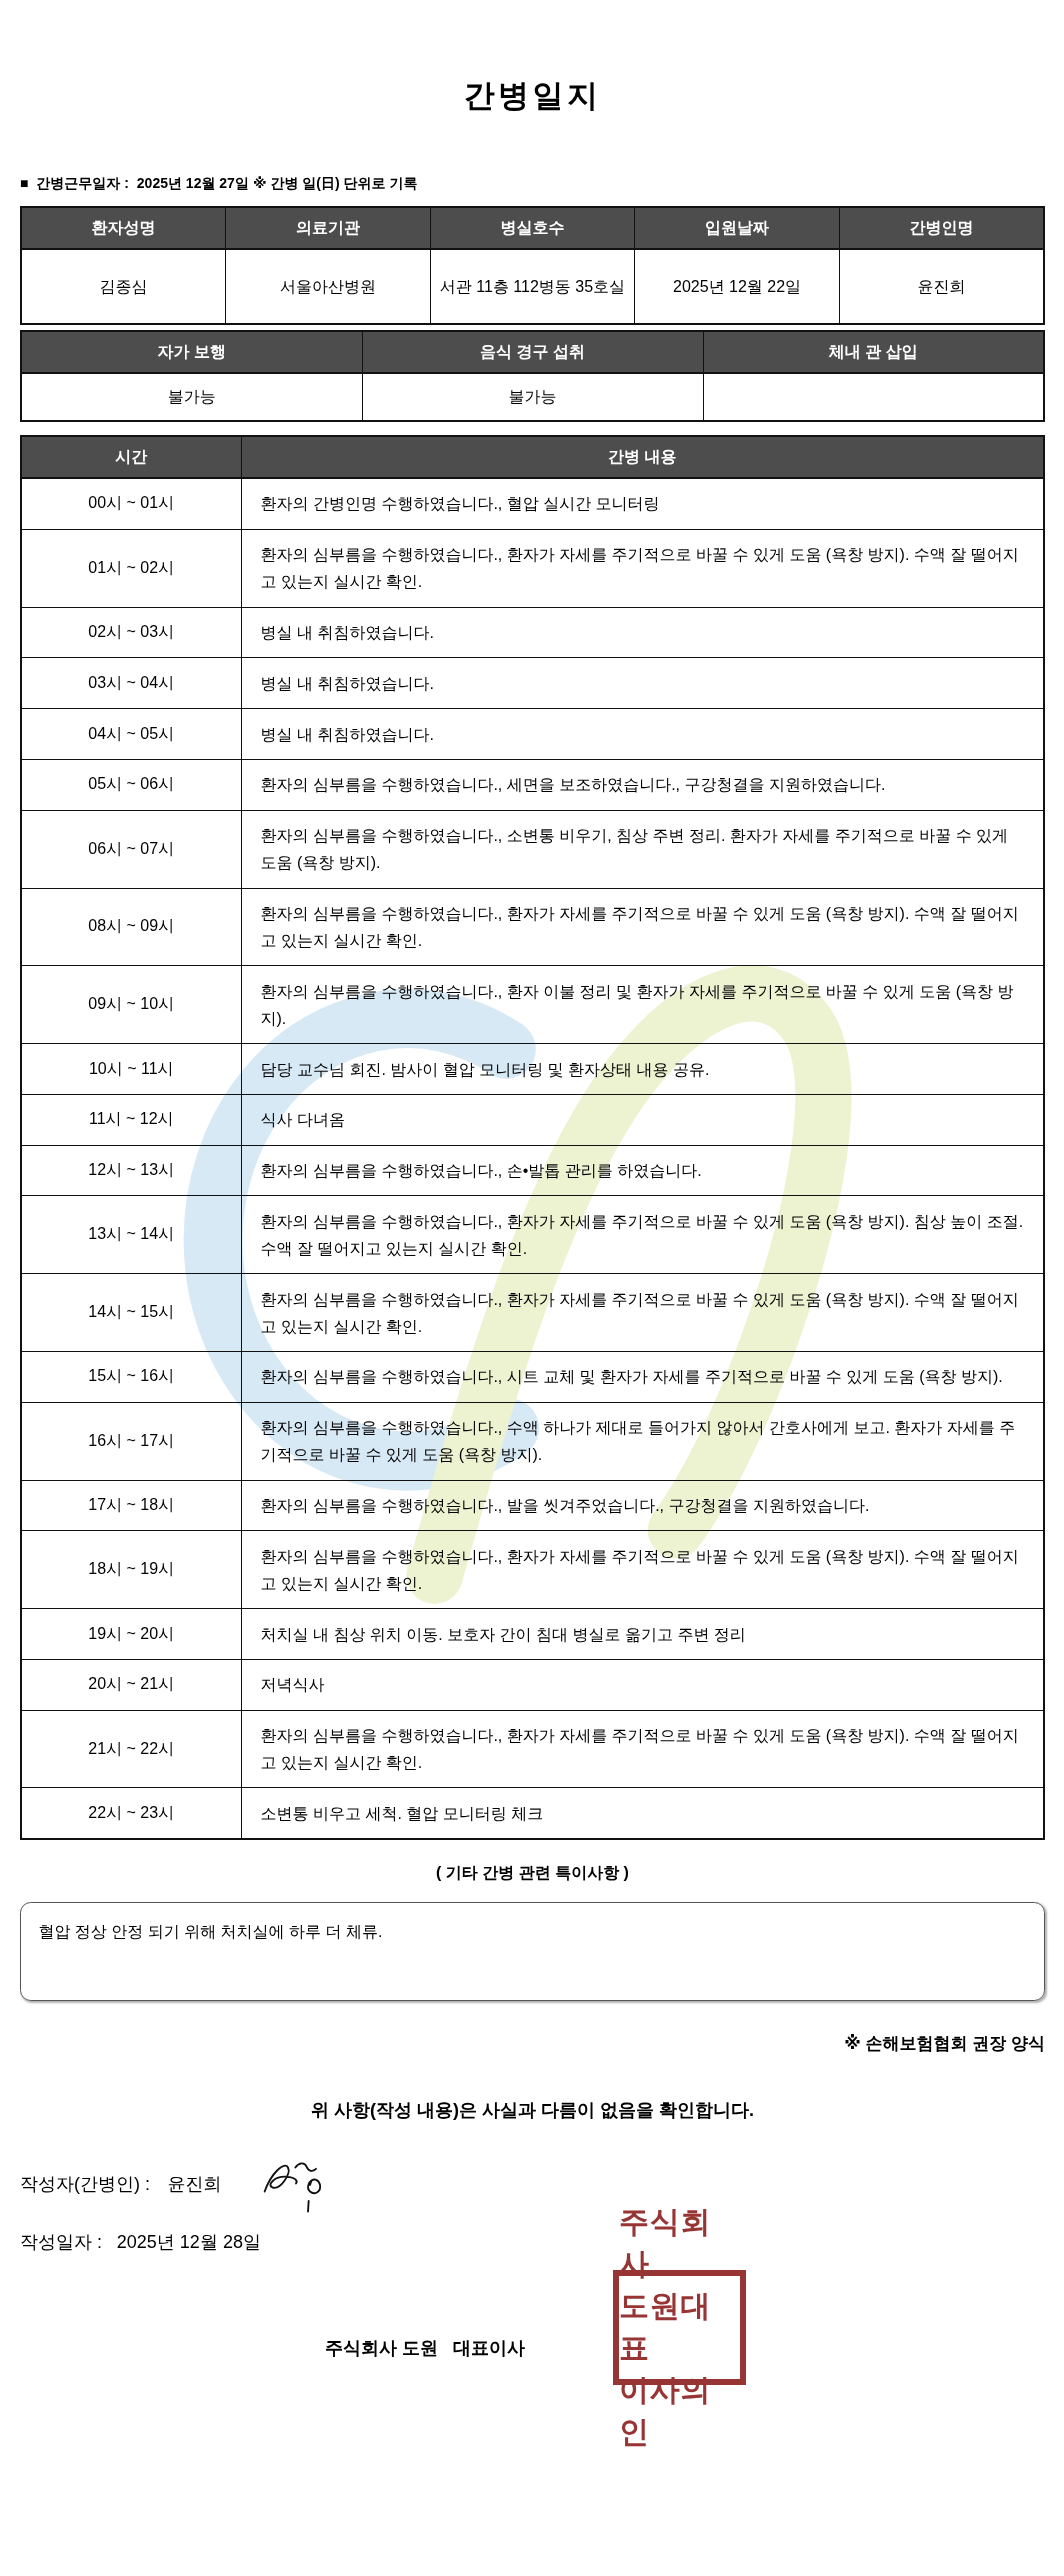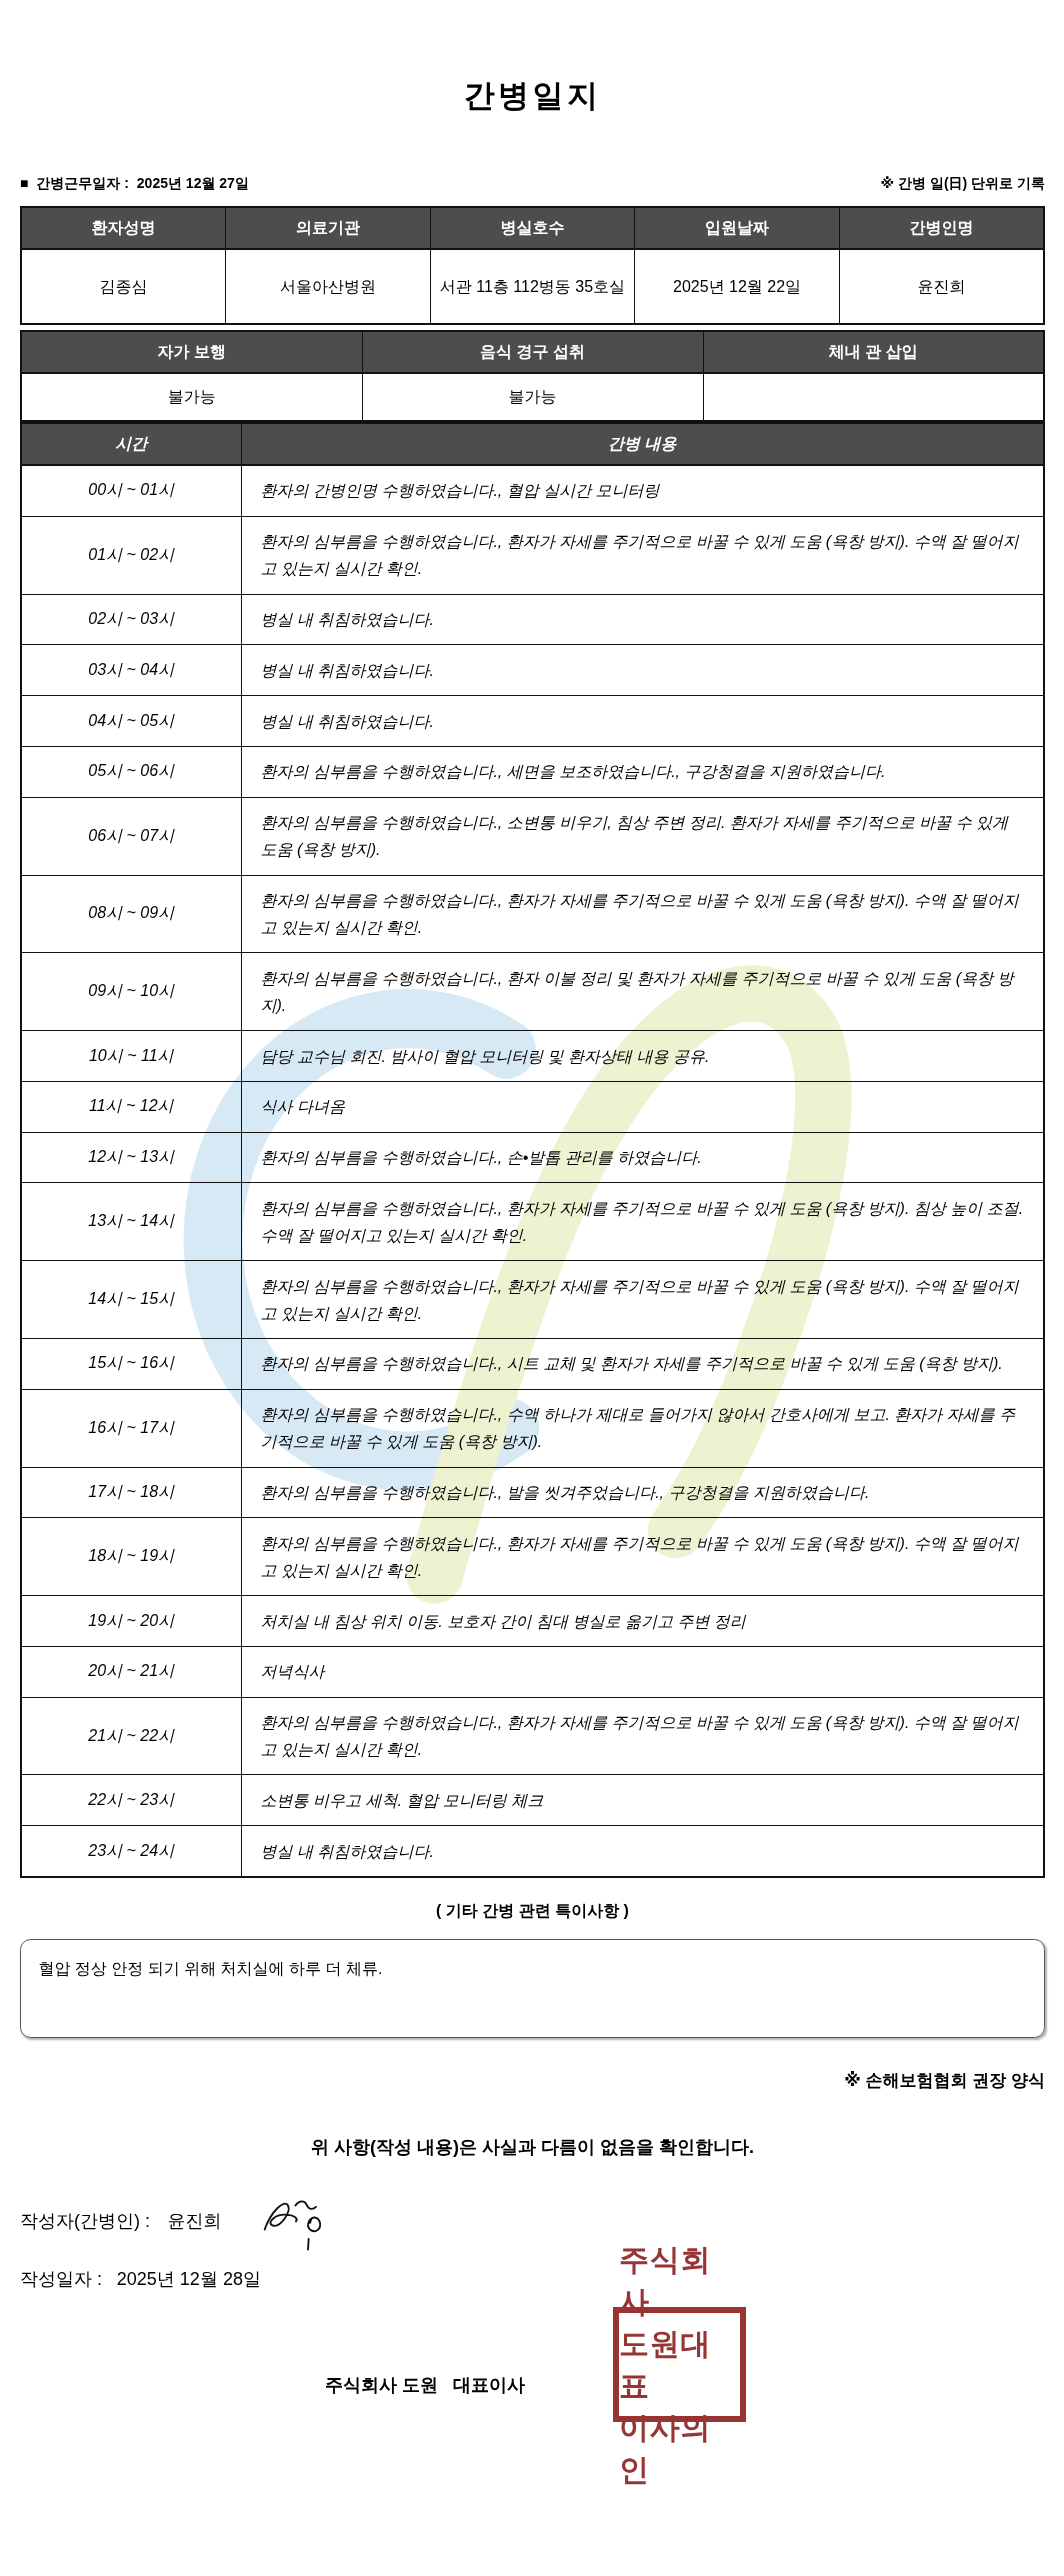--- a/index.html
+++ b/index.html
@@ -3,38 +3,38 @@
 <meta charset="utf-8">
 <style>
   * { margin:0; padding:0; box-sizing:border-box; }
   body { font-family: "Liberation Sans", "DejaVu Sans", sans-serif; background:#fff; }
   .page { position:relative; width:1065px; height:2576px; background:#fff; overflow:hidden; }
   .watermark { position:absolute; left:0; top:0; z-index:0; }
   .content { position:relative; z-index:1; padding:0 20px; }
 
   .title { margin-top:75px; text-align:center; font-size:31px; font-weight:bold; letter-spacing:3.4px; color:#000; }
 
-  .meta-row { margin-top:58px; display:flex; justify-content:space-between; align-items:flex-end;
+  .meta-row { margin-top:58px; display:flex; align-items:flex-end;
               font-size:14px; font-weight:600; color:#000; }
   .meta-left span { margin-right:4px; }
 
   table { width:100%; border-collapse:collapse; table-layout:fixed; background:transparent; }
   table, th, td { border:1.3px solid #111; }
   table { border-width:2px; }
   th { background:#4d4d4d; color:#fff; font-weight:bold; font-size:16px; height:42px;
        text-align:center; vertical-align:middle; border-bottom-width:2px; }
   td { font-size:16px; color:#000; vertical-align:middle; background:transparent; }
 
   .tbl-info { margin-top:13.4px; }
   .tbl-info td { height:75px; text-align:center; padding:5.4px 8px; line-height:25.5px; }
 
   .tbl-status { margin-top:4.7px; }
   .tbl-status td { height:48px; text-align:center; }
 
-  .tbl-log { margin-top:0;font-style:italic; }
+  .tbl-log { margin-top:13px; }
   .tbl-log .col-time { width:220px; }
   .tbl-log td.time { text-align:center; }
   .tbl-log td.desc { padding:11.4px 19px; line-height:27px; text-align:left; }
 
   .extra-title { margin-top:23px; text-align:center; font-size:16px; font-weight:bold; }
 
   .note-box { margin-top:17.4px; height:99px; border:1.3px solid #555; border-radius:10.7px;
               box-shadow:1.3px 1.3px 2px rgba(0,0,0,0.3); padding:16px 17.4px; font-size:16px; line-height:25.5px; }
 
   .form-note { margin-top:31px; text-align:right; font-size:17px; font-weight:600; }
@@ -207,24 +207,20 @@
             <td class="time">20시 ~ 21시</td>
             <td class="desc">저녁식사</td>
           </tr>
         <tr>
             <td class="time">21시 ~ 22시</td>
             <td class="desc">환자의 심부름을 수행하였습니다., 환자가 자세를 주기적으로 바꿀 수 있게 도움 (욕창 방지). 수액 잘 떨어지고 있는지 실시간 확인.</td>
           </tr>
         <tr>
             <td class="time">22시 ~ 23시</td>
             <td class="desc">소변통 비우고 세척. 혈압 모니터링 체크</td>
-          </tr>
-        <tr>
-            <td class="time">23시 ~ 24시</td>
-            <td class="desc">병실 내 취침하였습니다.</td>
           </tr>
       </tbody>
     </table>
 
     <div class="extra-title">( 기타 간병 관련 특이사항 )</div>
 
     <div class="note-box">
       <span>혈압 정상 안정 되기 위해 처치실에 하루 더 체류.</span>
     </div>
 

